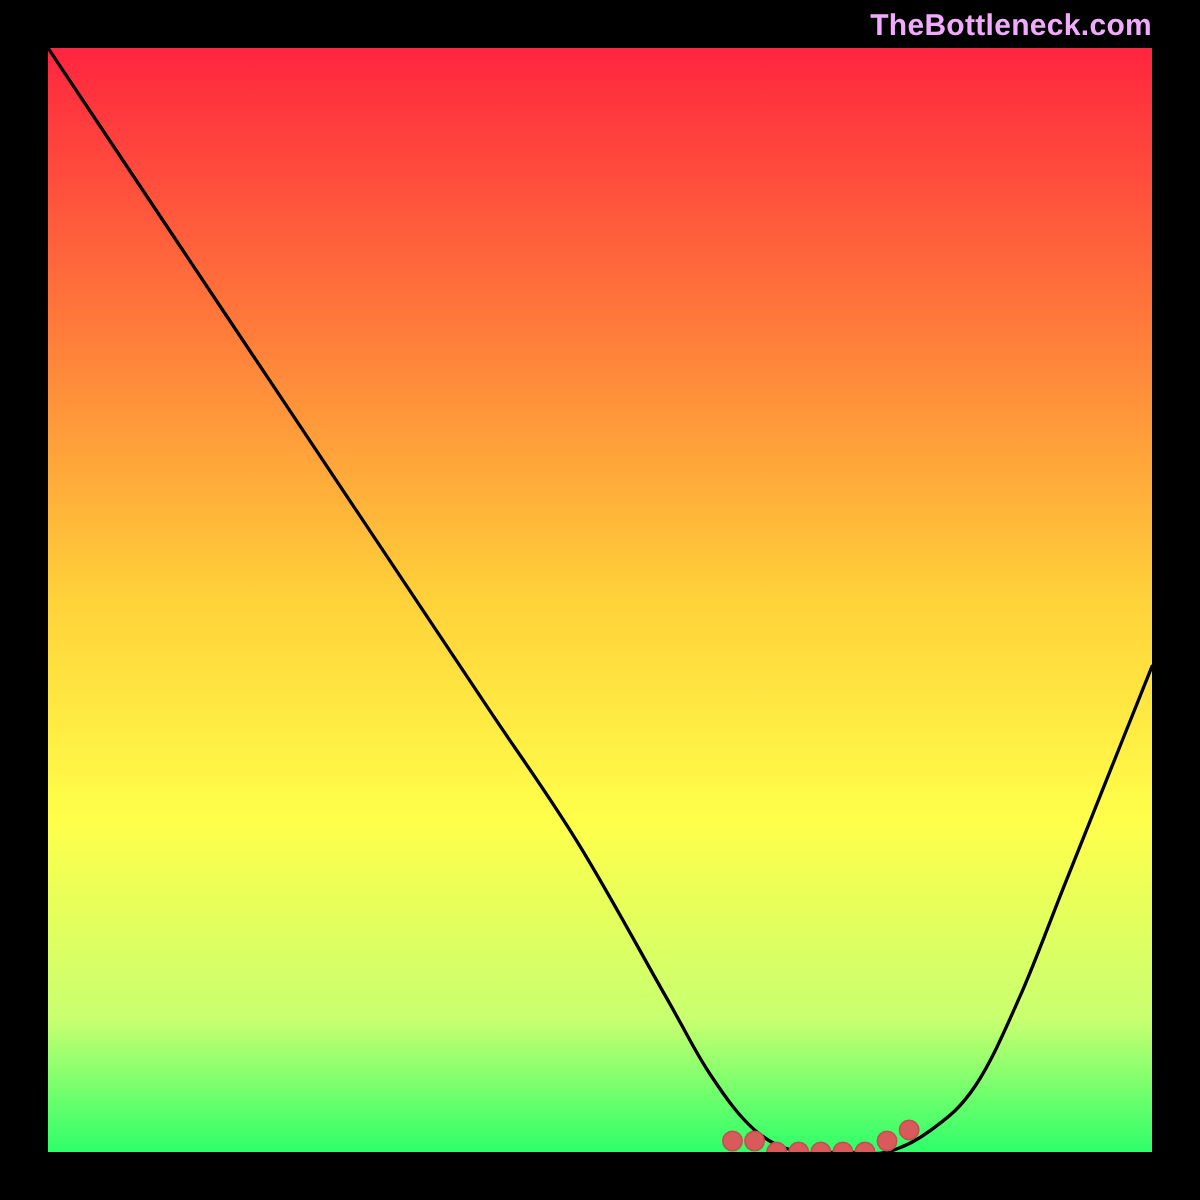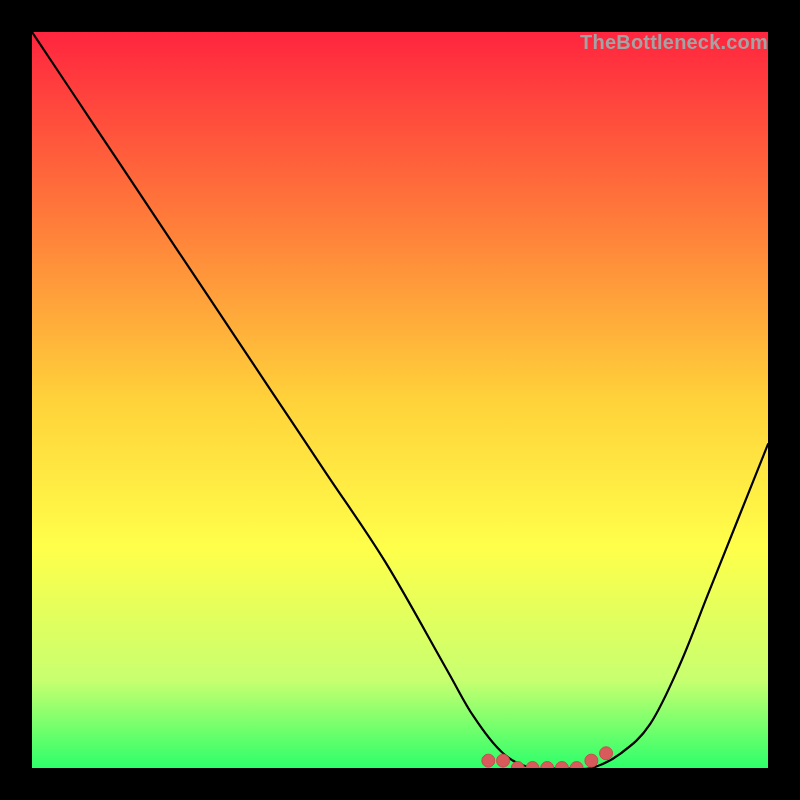--- a/index.html
+++ b/index.html
@@ -27,26 +27,25 @@
   }
   .plot svg {
     display: block;
     width: 100%;
     height: 100%;
   }
   .watermark {
     position: absolute;
     top: 6px;
     right: 32px;
-    color: #a3a3a3;
+    color: #f0abfc;
     font-size: 20px;
     font-weight: 600;
     letter-spacing: 0.2px;
     user-select: none;
-    margin-top: 25px;
   }
 </style>
 </head>
 <body>
 
 <div class="stage">
   <div class="plot">
     <svg viewBox="0 0 736 736" preserveAspectRatio="none">
       <defs>
         <linearGradient id="bg-grad" x1="0" y1="0" x2="0" y2="1">

